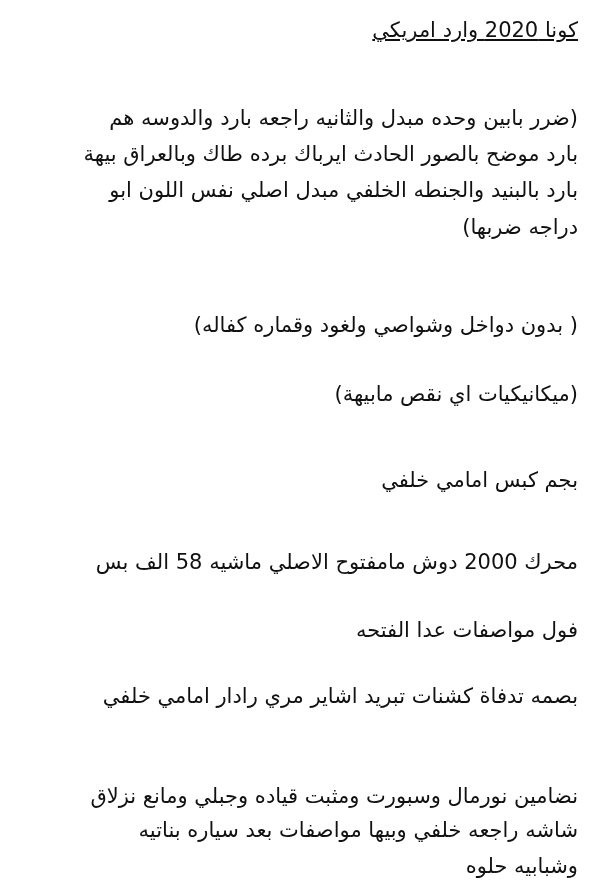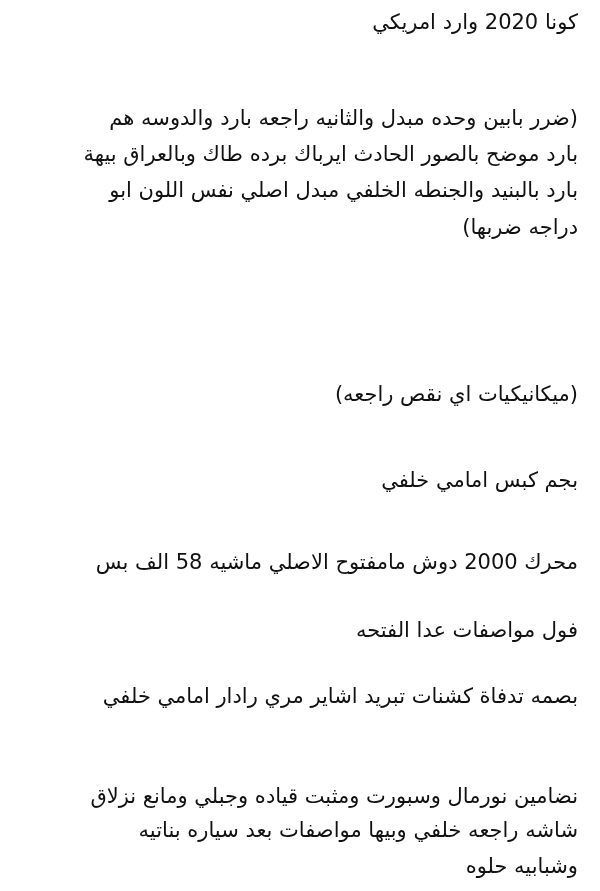--- a/index.html
+++ b/index.html
@@ -30,30 +30,31 @@
       font-size: 21px;
       line-height: 37px;
       white-space: nowrap;
     }
   </style>
 </head>
 <body>
 
 <div class="doc">
 
-  <div class="line" style="top:4px;">كونا 2020 وارد امريكي</div>
+  <div class="line" style="top:12px;text-decoration:underline;">كونا 2020 وارد امريكي</div>
 
   <div>
     <div class="line" style="top:100px;">(ضرر بابين وحده مبدل والثانيه راجعه بارد والدوسه هم</div>
     <div class="line" style="top:136px;">بارد موضح بالصور الحادث ايرباك برده طاك وبالعراق بيهة</div>
     <div class="line" style="top:172px;">بارد بالبنيد والجنطه الخلفي مبدل اصلي نفس اللون ابو</div>
     <div class="line" style="top:209px;">دراجه ضربها)</div>
   </div>
 
-  <div class="line" style="top:376px;">(ميكانيكيات اي نقص راجعه)</div>
+  <div class="line" style="top:307px;">( بدون دواخل وشواصي ولغود وقماره كفاله)</div>
+  <div class="line" style="top:376px;">(ميكانيكيات اي نقص مابيهة)</div>
   <div class="line" style="top:462px;">بجم كبس امامي خلفي</div>
   <div class="line" style="top:544px;">محرك 2000 دوش مامفتوح الاصلي ماشيه 58 الف بس</div>
   <div class="line" style="top:612px;">فول مواصفات عدا الفتحه</div>
   <div class="line" style="top:678px;">بصمه تدفاة كشنات تبريد اشاير مري رادار امامي خلفي</div>
   <div class="line" style="top:746px;margin-top:32px;">نضامين نورمال وسبورت ومثبت قياده وجبلي ومانع نزلاق</div>
 
   <div>
     <div class="line" style="top:812px;">شاشه راجعه خلفي وبيها مواصفات بعد سياره بناتيه</div>
     <div class="line" style="top:848px;">وشبابيه حلوه</div>
   </div>

